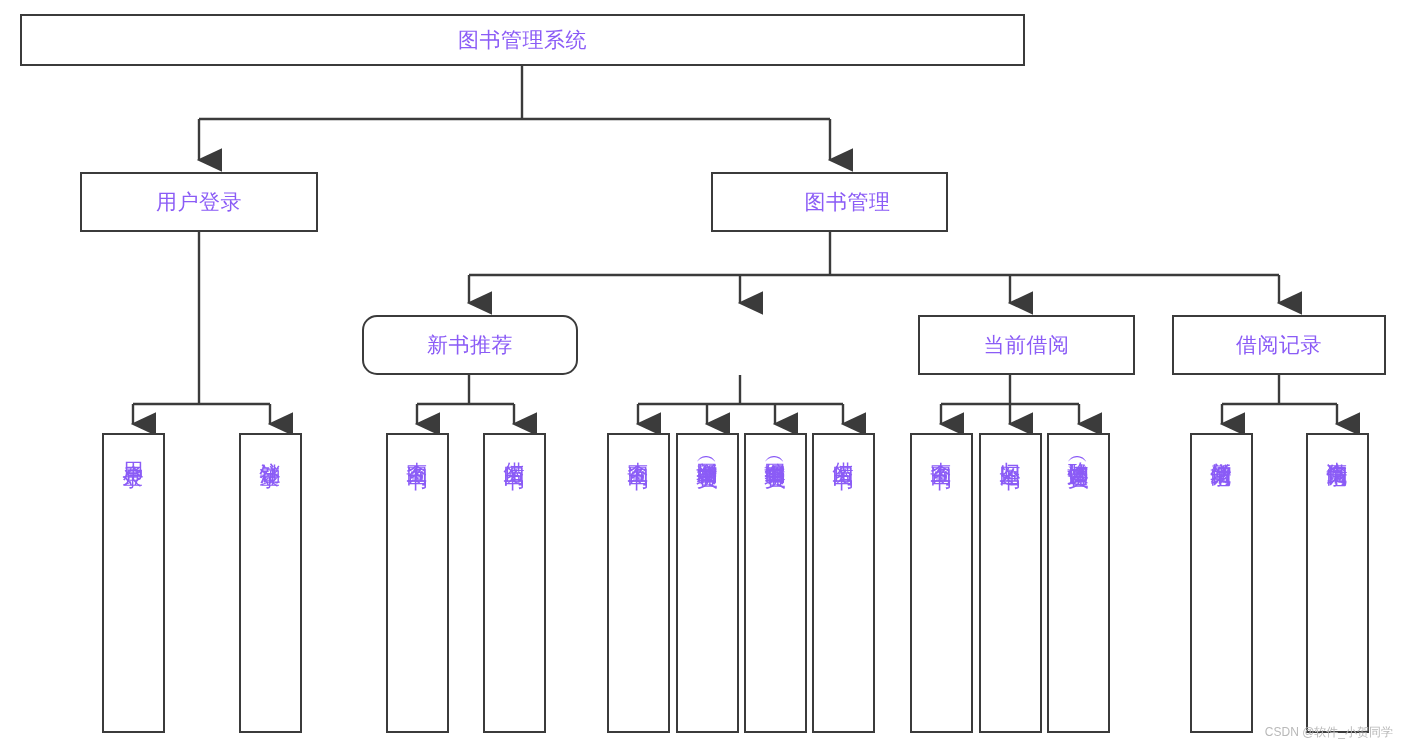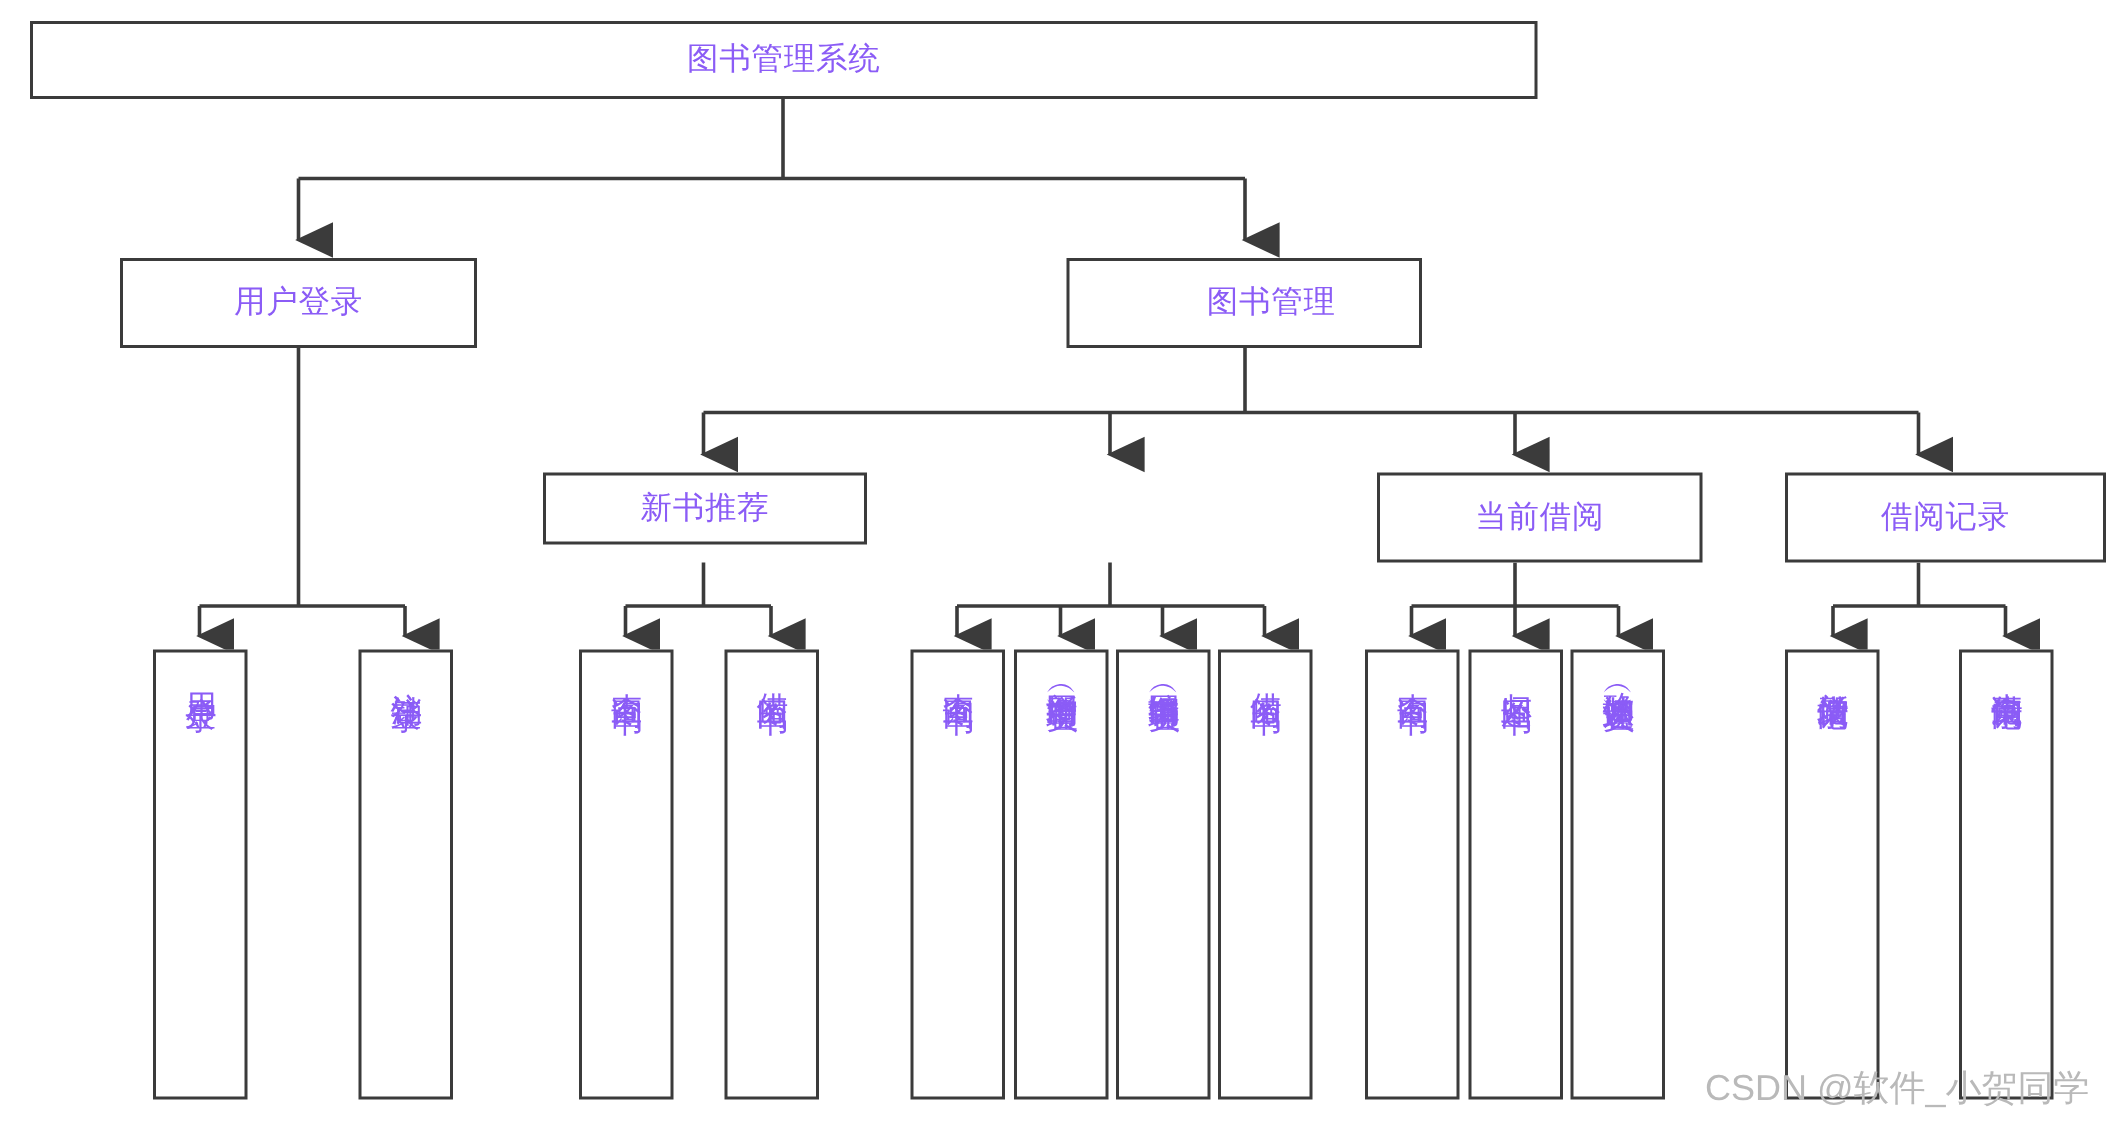--- a/index.html
+++ b/index.html
@@ -62,21 +62,21 @@
     letter-spacing: 2.5px;
     white-space: nowrap;
   }
   .node.vert.tall .lbl {
     letter-spacing: 1px;
   }
   .watermark {
     position: absolute;
     right: 12px;
     bottom: 6px;
-    font-size: 24px;
+    font-size: 12px;
     color: #b9b9b9;
     z-index: 5;
     white-space: nowrap;
     font-family: "Liberation Sans", "DejaVu Sans", sans-serif;
   }
 </style>
 </head>
 <body>
 
 <div id="canvas">
@@ -139,30 +139,30 @@
   </div>
 
   <div class="node horiz" style="left:80px; top:172px; width:238px; height:60px;">
     <span class="lbl">用户登录</span>
   </div>
 
   <div class="node horiz" style="left:711px; top:172px; width:237px; height:60px;padding-left:36px;">
     <span class="lbl">图书管理</span>
   </div>
 
-  <div class="node horiz" style="left:362px; top:315px; width:216px; height:48px;">
+  <div class="node horiz" style="left:362px; top:315px; width:216px; height:60px;border-radius:15px;">
     <span class="lbl">新书推荐</span>
   </div>
 
 
   <div class="node horiz" style="left:902px; top:315px; width:217px; height:60px;margin-left:16px;">
     <span class="lbl">当前借阅</span>
   </div>
 
-  <div class="node horiz" style="left:1172px; top:315px; width:214px; height:60px;margin-left:18px;">
+  <div class="node horiz" style="left:1172px; top:315px; width:214px; height:60px;">
     <span class="lbl">借阅记录</span>
   </div>
 
   <div class="node vert" style="left:102px; top:433px; width:63px; height:300px;">
     <span class="lbl">用户登录</span>
   </div>
 
   <div class="node vert" style="left:239px; top:433px; width:63px; height:300px;">
     <span class="lbl">注销登录</span>
   </div>

